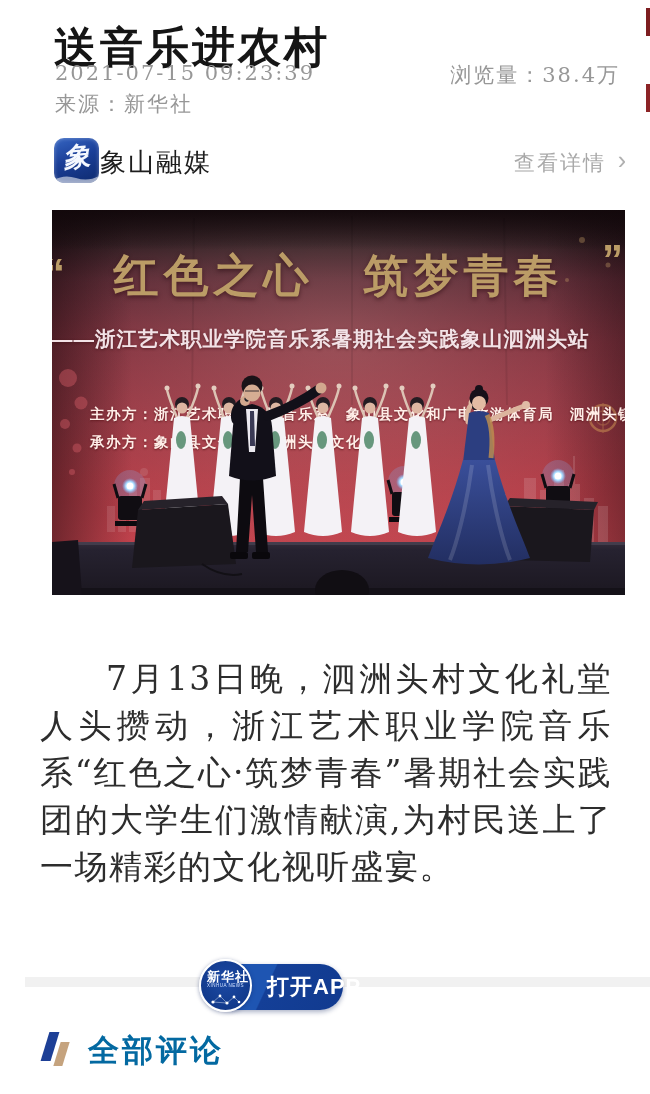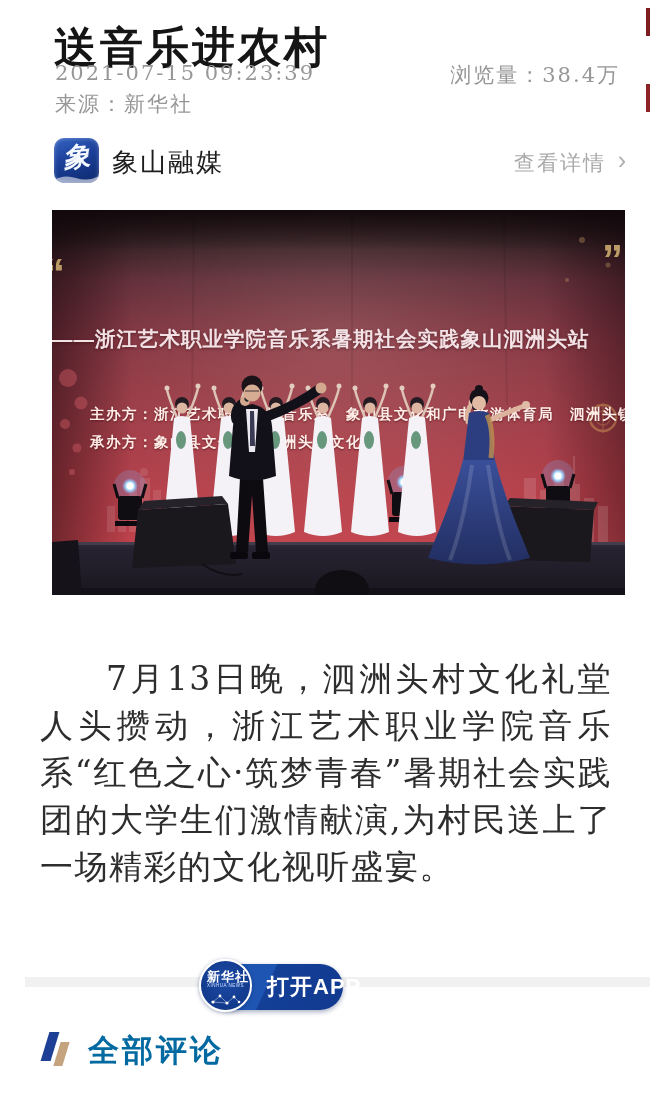--- a/index.html
+++ b/index.html
@@ -17,21 +17,21 @@
 
   
   .pubrow{position:absolute;left:0;top:136px;width:650px;height:52px;}
   .avatar{position:absolute;left:54px;top:2px;width:45px;height:45px;border-radius:10px;
           background:linear-gradient(160deg,#3565c2 0%,#1b3f98 45%,#0d2a6e 100%);
           box-shadow:inset 0 0 4px rgba(255,255,255,.35);overflow:hidden;}
   .avatar .glyph{position:absolute;left:0;top:1px;width:45px;text-align:center;color:#f4f8ff;
           font-family:"DejaVu Serif","Liberation Serif",serif;font-style:italic;font-weight:700;
           font-size:27px;transform:rotate(-6deg);}
   .avatar svg{position:absolute;left:0;bottom:0;}
-  .pubname{position:absolute;left:112px;top:9px;font-family:"DejaVu Serif","Liberation Serif",serif;
+  .pubname{position:absolute;left:100px;top:9px;font-family:"DejaVu Serif","Liberation Serif",serif;
           font-size:26px;color:#1d1d1d;letter-spacing:2px;}
   .publink{position:absolute;right:44px;top:13px;color:#a9a9a9;font-size:21px;letter-spacing:2px;
           font-family:"DejaVu Serif","Liberation Serif",serif;}
   .publink-chev{position:absolute;right:24px;top:10px;color:#b0b0b0;font-size:25px;}
 
   
   .photo{position:absolute;left:52px;top:210px;width:573px;height:385px;overflow:hidden;background:#7c2c38;}
   .photo svg.bg{position:absolute;left:0;top:0;z-index:0;}
   .photo svg.figures{position:absolute;left:0;top:0;z-index:2;}
   .ph-text{position:absolute;z-index:1;white-space:nowrap;}
@@ -184,20 +184,21 @@
         <line x1="551" y1="193" x2="551" y2="223" stroke-width="1.5" opacity="0.6"></line>
       </g>
       <g fill="#caa26a" opacity="0.35">
         <circle cx="530" cy="30" r="3"></circle>
           <circle cx="556" cy="55" r="2.5"></circle>
           <circle cx="515" cy="70" r="2"></circle>
       </g>
     </svg>
 
     <div class="ph-text banner-quote-open">“</div>
+    <div class="ph-text banner-title">红色之心　筑梦青春</div>
     <div class="ph-text banner-quote-close">”</div>
     <div class="ph-text banner-sub">——浙江艺术职业学院音乐系暑期社会实践象山泗洲头站</div>
     <div class="ph-text org-line org1">主办方：浙江艺术职业学院音乐系　象山县文化和广电旅游体育局　泗洲头镇人民政府</div>
     <div class="ph-text org-line org2">承办方：象山县文化馆　泗洲头镇文化站</div>
 
     <svg class="figures" width="573" height="385" viewBox="0 0 573 385">
       <defs>
         <radialGradient id="lens" cx="0.5" cy="0.5" r="0.5">
           <stop offset="0" stop-color="#ffffff"></stop>
             <stop offset="0.55" stop-color="#a8dcff"></stop>

